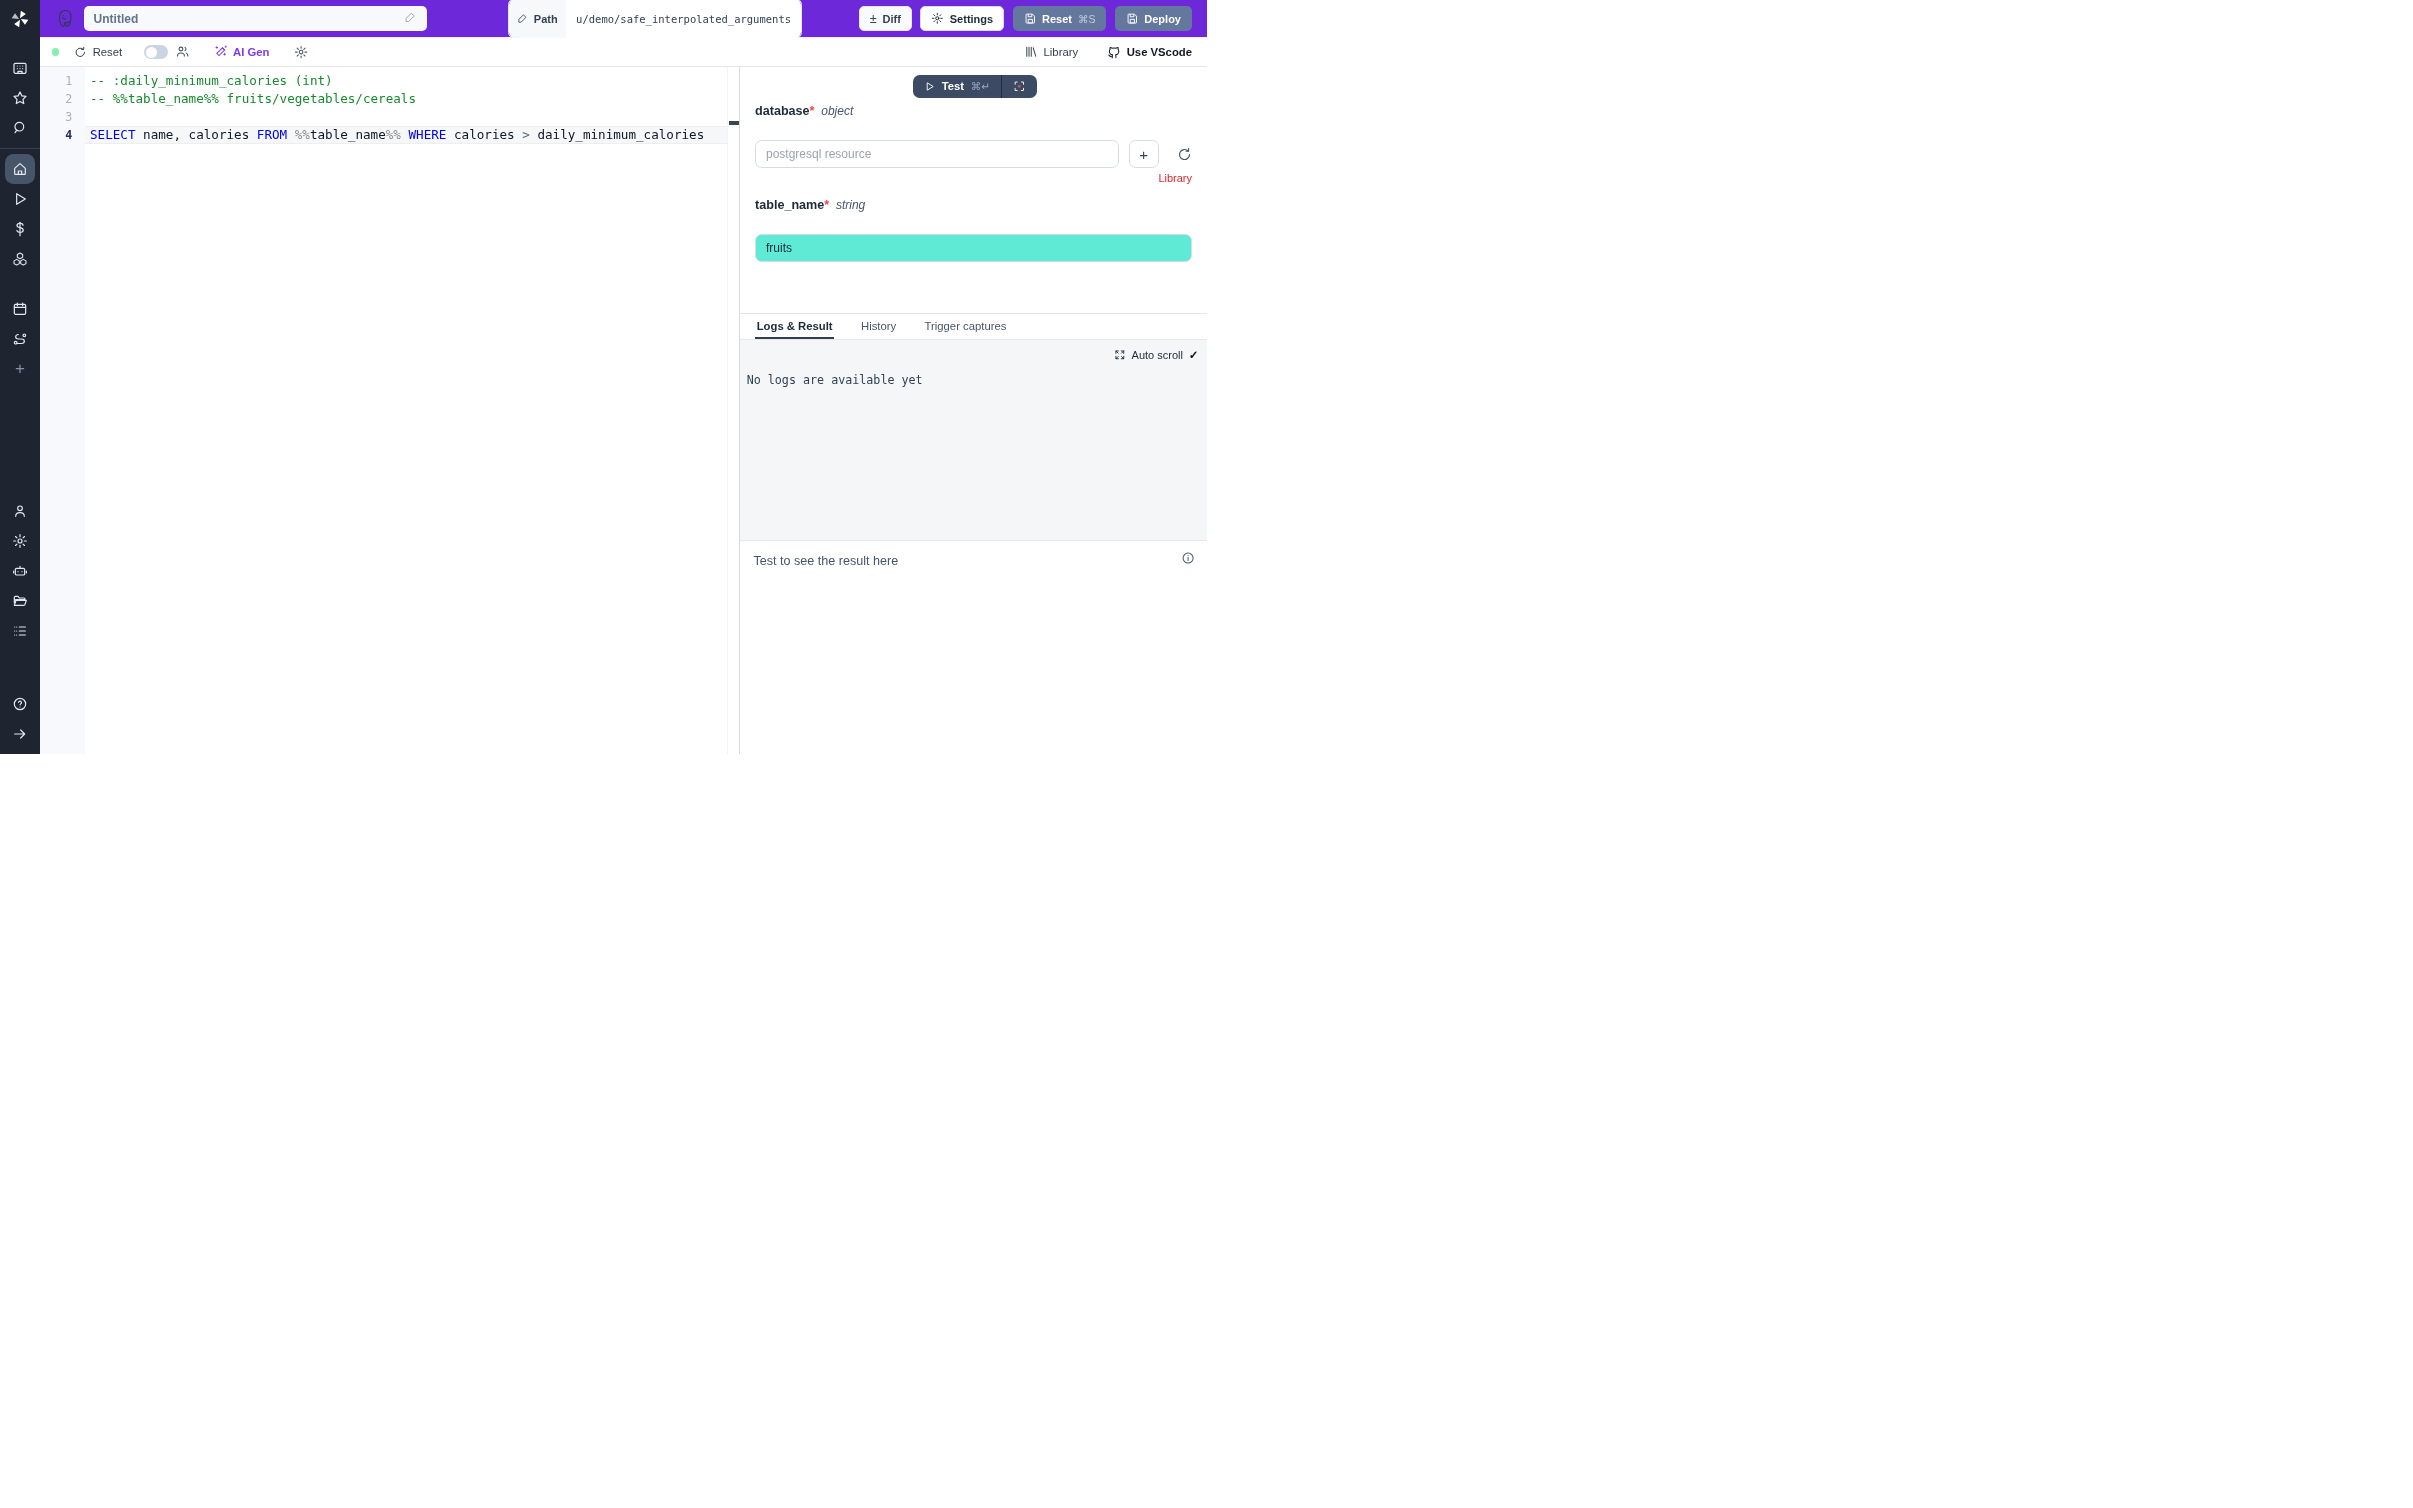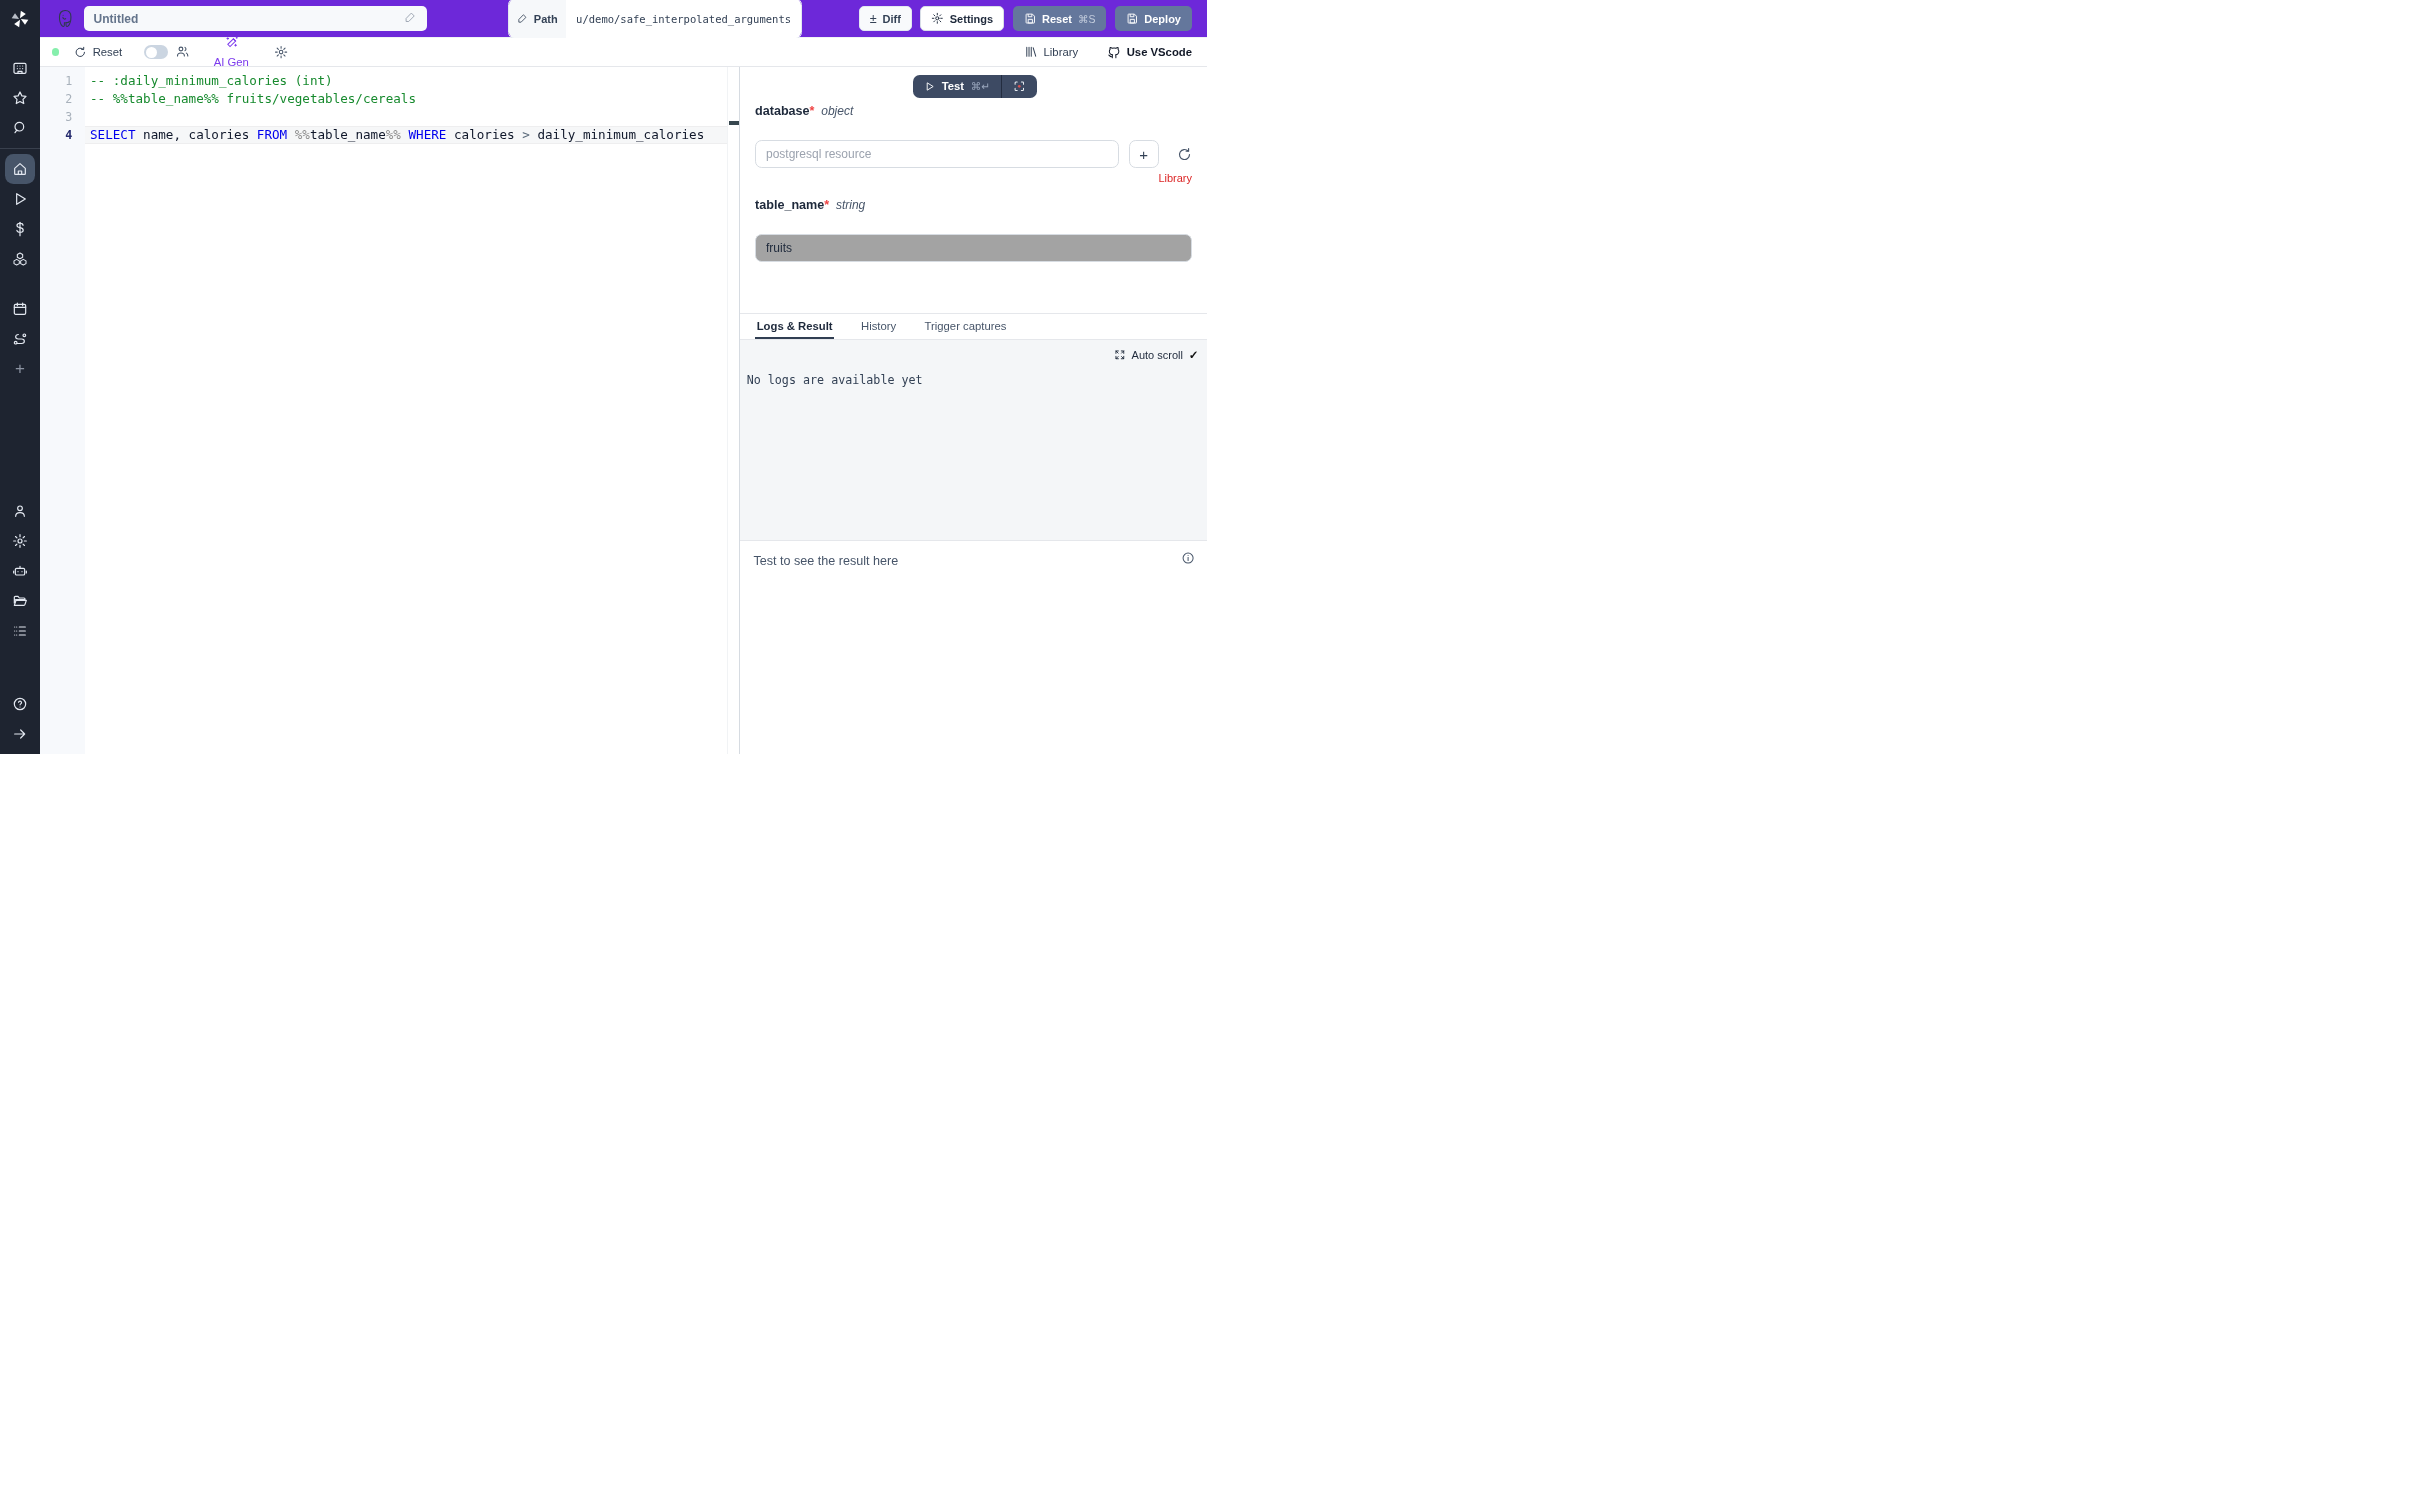--- a/index.html
+++ b/index.html
@@ -49,21 +49,21 @@
   .toolbar { height:29px; display:flex; align-items:center; padding-left:11.7px; padding-right:15px;
     border-bottom:0.8px solid #e5e7eb; background:#fff; flex-shrink:0; font-size:11.3px; }
   .status-dot { width:7.5px; height:7.5px; border-radius:50%; background:#86efac; }
   .tool-item { display:flex; align-items:center; gap:5.9px; color:#334155; cursor:pointer; }
   .reset { margin-left:15px; }
   .toggle { margin-left:22px; width:23.5px; height:13.4px; border-radius:7.5px; background:#cbd5e1;
     position:relative; cursor:pointer; }
   .toggle .knob { position:absolute; left:1.7px; top:1.3px; width:11px; height:11px;
     border-radius:50%; background:#fff; }
   .people { margin-left:7.5px; color:#475569; }
-  .ai-gen { margin-left:23.5px; color:#7c3aed; font-weight:400;flex-direction:column; }
+  .ai-gen { margin-left:23.5px; color:#7c3aed; font-weight:700; }
   .gear-btn { margin-left:25px; color:#475569; }
   .library { color:#334155; }
   .vscode { margin-left:28.5px; color:#111827; font-weight:600; }
 
   
   .content { flex:1; display:flex; min-height:0; }
 
   .editor { flex:1; display:flex; min-width:0; background:#fff; position:relative; }
   .gutter { width:45px; background:#f7f9fc; padding-top:5px; flex-shrink:0;
     font-family:"DejaVu Sans Mono", monospace; font-size:11.7px; color:#a8b1bb; text-align:right; }
@@ -103,21 +103,21 @@
   .text-input { height:28px; border:0.8px solid #d7dce2; border-radius:6.7px; padding:0 10px;
     font-size:12px; font-family:"Liberation Sans", sans-serif; color:#1e293b; background:#fff; outline:none; }
   .text-input::placeholder { color:#9ca3af; }
   .db-input { width:365px; }
   .plus-btn { margin-left:9.2px; width:30px; height:28px; border:0.8px solid #d7dce2; border-radius:6.7px;
     background:#fff; display:flex; align-items:center; justify-content:center; font-size:15px;
     color:#334155; cursor:pointer; }
   .refresh-btn { margin-left:18.4px; color:#475569; cursor:pointer; display:flex; }
   .required-row { display:flex; justify-content:flex-end; margin-top:4.2px; }
   .required-note { color:#dc2626; font-size:11px; }
-  .fruits-input { width:100%; background:#a3a3a3; }
+  .fruits-input { width:100%; background:#5eead4; }
 
   .tabs-row { height:26px; display:flex; align-items:stretch; padding-left:15px; gap:25px;
     border-top:0.8px solid #e5e7eb; flex-shrink:0; }
   .tab { display:flex; align-items:center; font-size:11.3px; color:#475569; cursor:pointer;
     border-bottom:2.5px solid transparent; padding:0 1.7px; }
   .tab.active { color:#1e293b; font-weight:600; border-bottom-color:#313e52; }
 
   .log-area { height:201px; background:#f4f6f8; border-top:0.8px solid #e5e7eb; position:relative;
     flex-shrink:0; }
   .autoscroll { position:absolute; top:7.5px; right:8.4px; display:flex; align-items:center; gap:5.9px;

